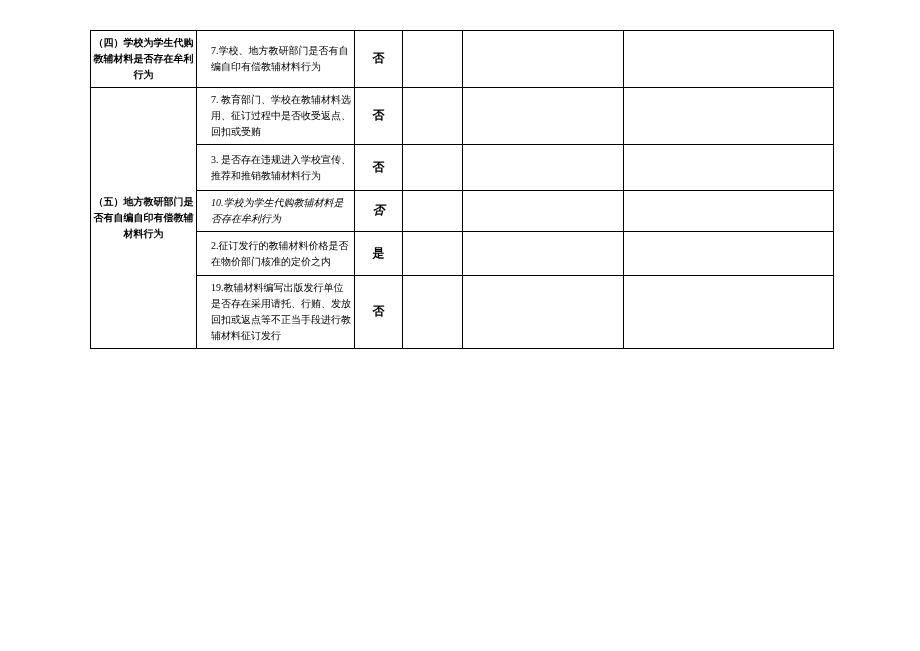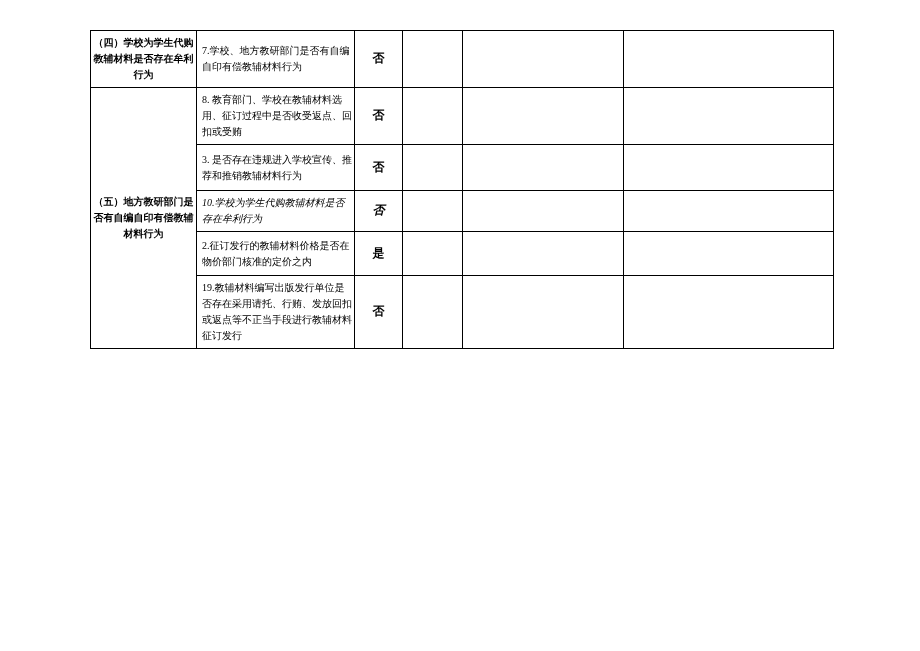--- a/index.html
+++ b/index.html
@@ -27,21 +27,21 @@
       line-height: 1.6;
     }
     .col-category {
       width: 106px;
       text-align: center;
       font-weight: bold;
     }
     .col-item {
       width: 158px;
       text-align: left;
-      padding-left: 5px;
+      padding-left: 14px;
     }
     .col-answer {
       width: 48px;
       text-align: center;
       font-weight: bold;
       font-size: 12px;
     }
     .col-blank1 {
       width: 60px;
     }
@@ -66,21 +66,21 @@
       <tr class="row-h-1">
     <td class="col-category">（四）学校为学生代购教辅材料是否存在牟利行为</td>
     <td class="col-item">7.学校、地方教研部门是否有自编自印有偿教辅材料行为</td>
     <td class="col-answer">否</td>
     <td class="col-blank1"></td>
     <td class="col-blank2"></td>
     <td class="col-blank3"></td>
   </tr>
   <tr class="row-h-2">
     <td class="col-category" rowspan="5">（五）地方教研部门是否有自编自印有偿教辅材料行为</td>
-    <td class="col-item">8. 教育部门、学校在教辅材料选用、征订过程中是否收受返点、回扣或受贿</td>
+    <td class="col-item">7. 教育部门、学校在教辅材料选用、征订过程中是否收受返点、回扣或受贿</td>
     <td class="col-answer">否</td>
     <td class="col-blank1"></td>
     <td class="col-blank2"></td>
     <td class="col-blank3"></td>
   </tr>
   <tr class="row-h-3">
     <td class="col-item">3. 是否存在违规进入学校宣传、推荐和推销教辅材料行为</td>
     <td class="col-answer">否</td>
     <td class="col-blank1"></td>
     <td class="col-blank2"></td>

